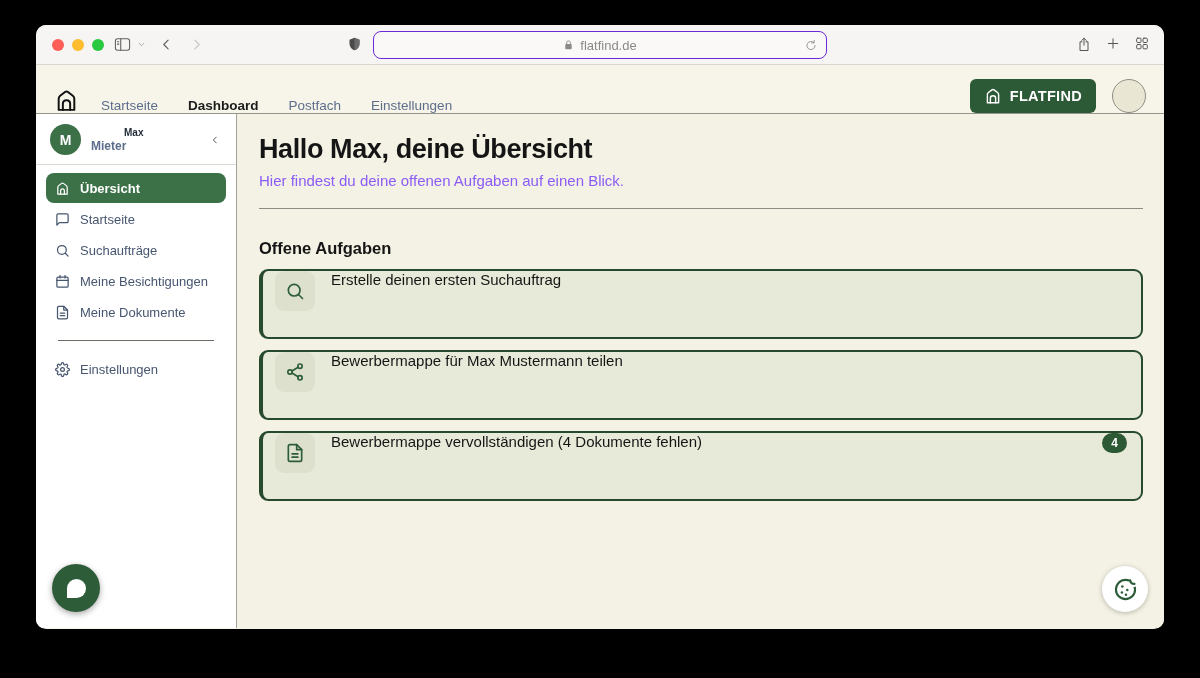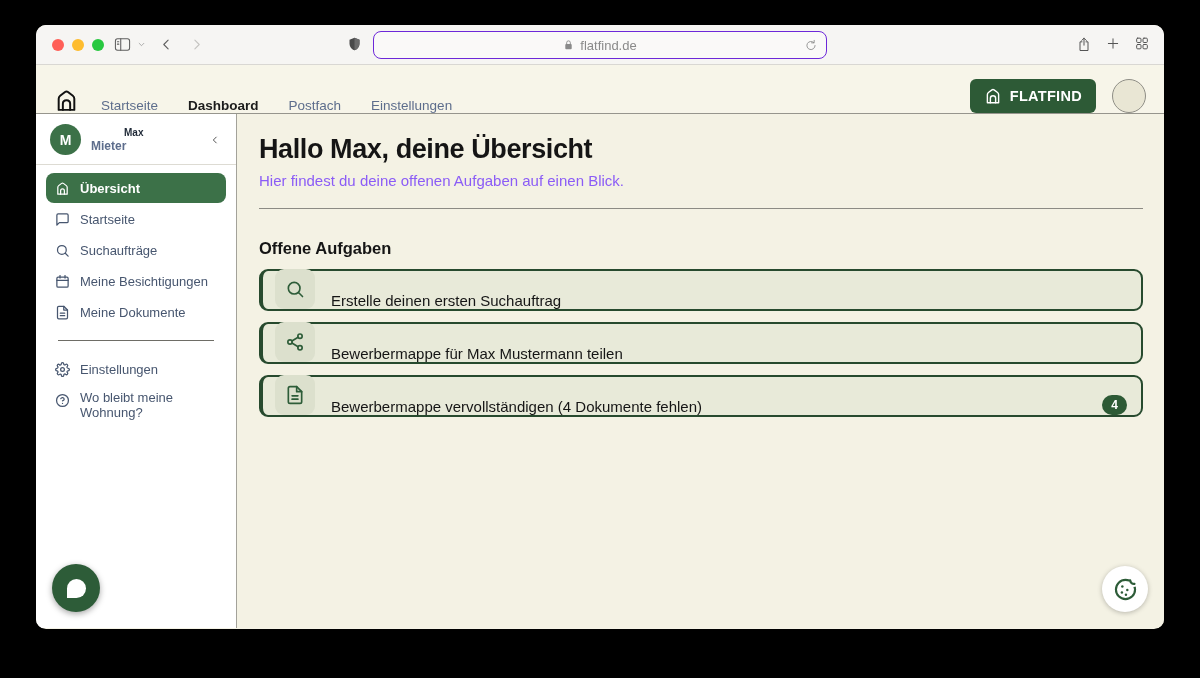--- a/index.html
+++ b/index.html
@@ -59,22 +59,22 @@
   .chat-fab { position:absolute; left:16px; bottom:16px; width:48px; height:48px; border-radius:50%;
     background:#2d5c38; border:none; cursor:pointer; box-shadow:0 2px 6px rgba(0,0,0,.35);
     display:flex; align-items:center; justify-content:center; }
   .chat-glyph { width:19px; height:19px; background:#fff; border-radius:10px 10px 10px 0; }
 
   .main { position:relative; flex:1; background:#f4f2e4; padding:20px 21px 0 22px; }
   .h1 { font-size:27px; font-weight:700; color:#151515; letter-spacing:-.4px; }
   .sub { font-size:15px; color:#8b5cf6; margin-top:7px; }
   .main-hr { border:none; border-top:1px solid #8c8b84; margin-top:19px; }
   .section-title { font-size:16.5px; font-weight:700; color:#151515; margin-top:30px; }
-  .task { display:flex; align-items:flex-end; background:#e8ead9; border:2px solid #274a2e; border-left-width:4px;
-    border-radius:9px; height:42px; margin-top:11px; padding:0 14px 0 12px; cursor:pointer; }
+  .task { display:flex; align-items:flex-start; background:#e8ead9; border:2px solid #274a2e; border-left-width:4px;
+    border-radius:9px; height:70px; margin-top:11px; padding:0 14px 0 12px; cursor:pointer; }
   .task:first-of-type { margin-top:13px; }
   .task-ic { width:40px; height:40px; border-radius:9px; background:#dce0cd; color:#2d5c38;
     display:flex; align-items:center; justify-content:center; flex:none; }
   .task-label { font-size:15px; color:#151515; margin-left:16px; }
   .task-badge { margin-left:auto; background:#2d5a35; color:#fff; font-size:12px; font-weight:700;
     min-width:25px; height:20px; border-radius:10px; display:flex; align-items:center; justify-content:center; padding:0 6px; }
   .cookie-fab { position:absolute; right:16px; bottom:16px; width:46px; height:46px; border-radius:50%;
     background:#fff; border:none; cursor:pointer; box-shadow:0 1px 5px rgba(0,0,0,.25);
     display:flex; align-items:center; justify-content:center; color:#2d5c38; }
 
@@ -257,30 +257,20 @@
         <div class="menu-sep"></div>
 
         <div class="menu-item">
           <span style="display:flex;">
             <svg width="15" height="15" viewBox="0 0 24 24" class="s">
                 <circle cx="12" cy="12" r="3"></circle>
                 <path d="M19.4 15a1.65 1.65 0 0 0 .33 1.82l.06.06a2 2 0 0 1-2.83 2.83l-.06-.06a1.65 1.65 0 0 0-1.82-.33 1.65 1.65 0 0 0-1 1.51V21a2 2 0 0 1-4 0v-.09A1.65 1.65 0 0 0 9 19.4a1.65 1.65 0 0 0-1.82.33l-.06.06a2 2 0 0 1-2.83-2.83l.06-.06a1.65 1.65 0 0 0 .33-1.82 1.65 1.65 0 0 0-1.51-1H3a2 2 0 0 1 0-4h.09A1.65 1.65 0 0 0 4.6 9a1.65 1.65 0 0 0-.33-1.82l-.06-.06a2 2 0 0 1 2.83-2.83l.06.06a1.65 1.65 0 0 0 1.82.33H9a1.65 1.65 0 0 0 1-1.51V3a2 2 0 0 1 4 0v.09a1.65 1.65 0 0 0 1 1.51 1.65 1.65 0 0 0 1.82-.33l.06-.06a2 2 0 0 1 2.83 2.83l-.06.06a1.65 1.65 0 0 0-.33 1.82V9a1.65 1.65 0 0 0 1.51 1H21a2 2 0 0 1 0 4h-.09a1.65 1.65 0 0 0-1.51 1z"></path>
               </svg>
           </span>
           <span>Einstellungen</span>
-        </div>
-        <div class="menu-item two-line">
-          <span style="display:flex;">
-            <svg width="15" height="15" viewBox="0 0 24 24" class="s">
-                <circle cx="12" cy="12" r="9.5"></circle>
-                <path d="M9.3 9a2.8 2.8 0 0 1 5.4.9c0 1.8-2.7 2.6-2.7 2.6"></path>
-                <line x1="12" y1="16.5" x2="12" y2="16.6"></line>
-              </svg>
-          </span>
-          <span style="max-width:120px;">Wo bleibt meine Wohnung?</span>
         </div>
       </div>
 
       <button class="chat-fab">
         <span class="chat-glyph"></span>
       </button>
     </div>
 
     <div class="main">
       <div class="h1">Hallo Max, deine Übersicht</div>

